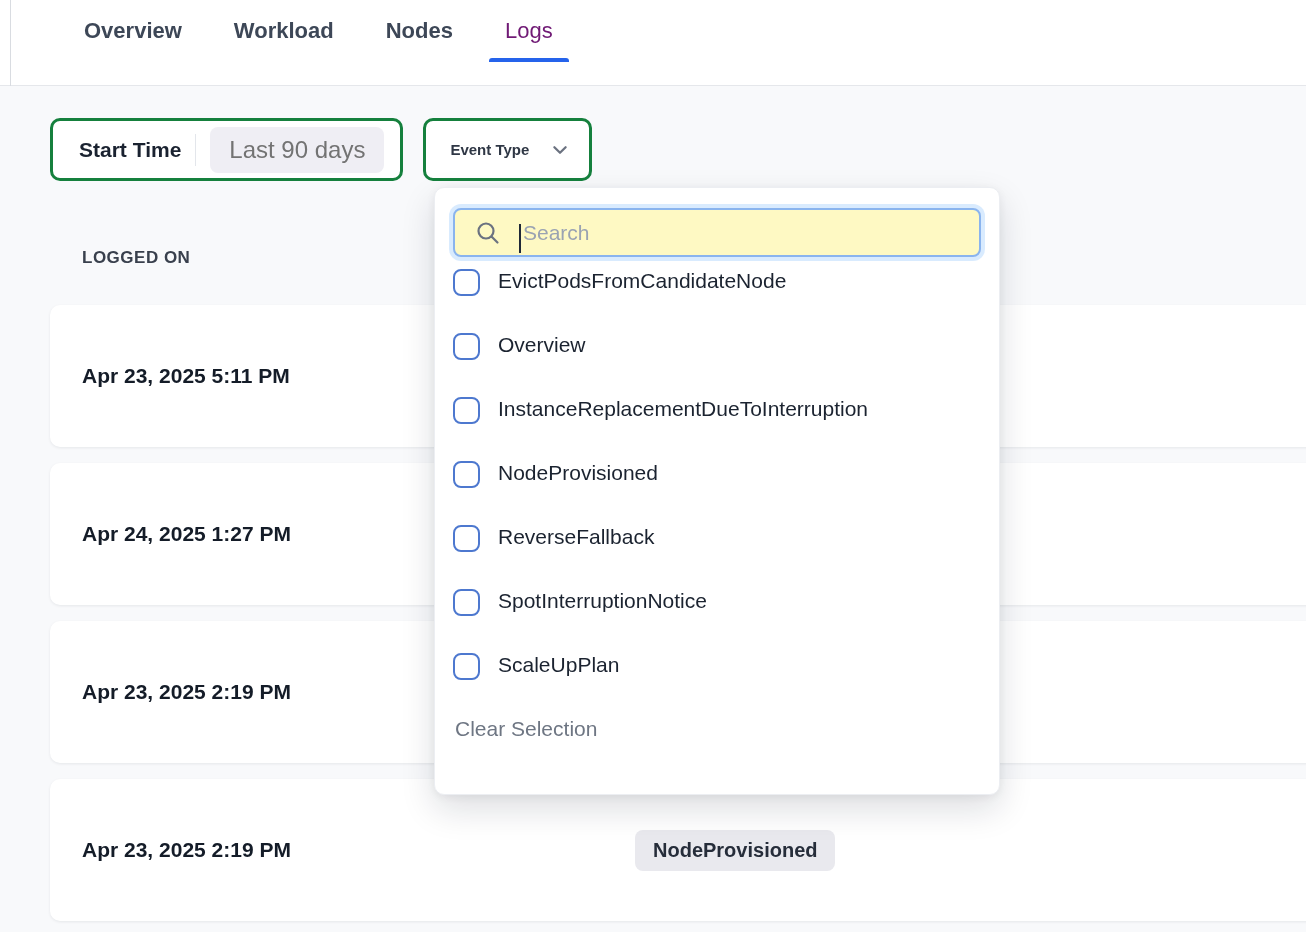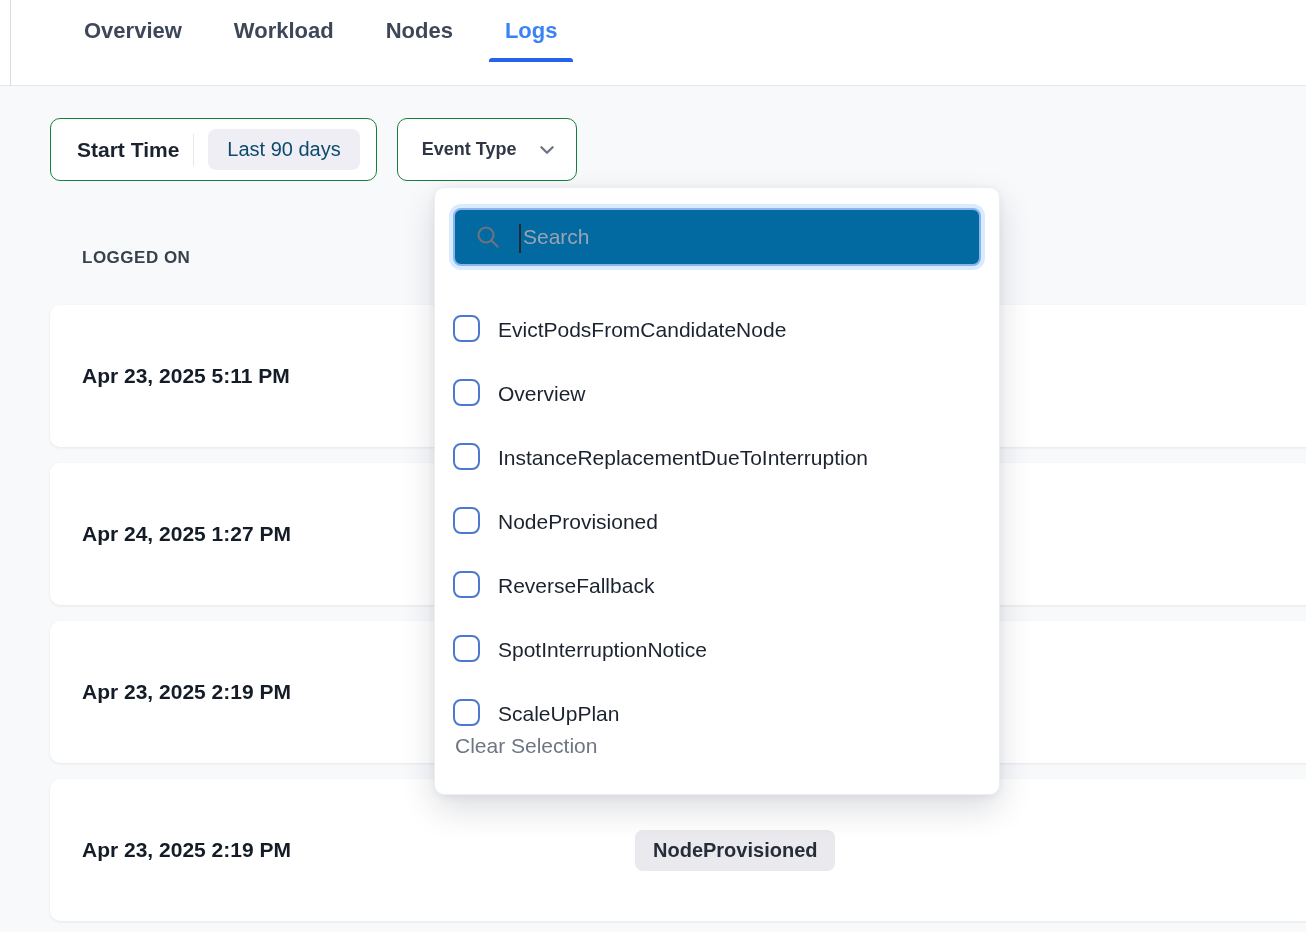--- a/index.html
+++ b/index.html
@@ -4,51 +4,51 @@
 <style>
   * { margin:0; padding:0; box-sizing:border-box; }
   html,body { width:1306px; height:932px; overflow:hidden; }
   body { font-family:"Liberation Sans", sans-serif; background:#ffffff; position:relative; color:#1b2330; }
 
   
   .header { position:absolute; left:0; top:0; width:100%; height:86px; background:#fff; border-bottom:1px solid #e5e7eb; }
   .left-rule { position:absolute; left:10px; top:0; width:1px; height:86px; background:#d9dce1; }
   .tabs { position:absolute; left:82px; top:0; height:62px; display:flex; gap:48px; }
   .tab { position:relative; display:flex; align-items:center; height:100%; font-size:22px; font-weight:600; color:#3d4757; cursor:pointer; padding:0 2px; }
-  .tab.active { color:#3b82f6; font-weight:700; }
+  .tab.active { color:#701a75; font-weight:400; }
   .tab.active::after { content:""; position:absolute; left:-14px; right:-14px; bottom:0; height:4px; background:var(--accent,#2563eb); border-radius:3px 3px 0 0; }
 
   
   .content { position:absolute; left:0; top:86px; right:0; bottom:0; background:#f8f9fb; }
 
   
   .filter-bar { position:absolute; left:50px; top:32px; display:flex; gap:20px; }
-  .control { display:flex; align-items:center; background:#fff; border:1px solid #15803d; border-radius:10px; height:63px; }
+  .control { display:flex; align-items:center; background:#fff; border:3px solid #15803d; border-radius:10px; height:63px; }
   .start-time { padding:0 16px 0 26px; gap:14px; }
   .start-time .lbl { font-size:21px; font-weight:700; color:#1a2230; }
   .vdiv { width:1px; height:32px; background:#e3e6eb; }
-  .pill { background:#efeef4; color:#0c4a6e; border-radius:8px; padding:9px 19px; font-size:20px; }
-  .event-type { padding:0 20px 0 24px; gap:22px; font-size:18px; font-weight:600; color:#2f3745; cursor:pointer; }
+  .pill { background:#efeef4; color:#737373; border-radius:8px; padding:9px 19px; font-size:24px; }
+  .event-type { padding:0 20px 0 24px; gap:22px; font-size:15px; font-weight:600; color:#2f3745; cursor:pointer; }
 
   
   .dropdown { position:absolute; left:434px; top:101px; width:566px; height:608px; background:#fff;
     border:1px solid #eceef2; border-radius:10px; z-index:10; padding:20px 18px 0 18px;
     box-shadow:0 14px 34px rgba(15,23,42,.14), 0 2px 8px rgba(15,23,42,.06); }
-  .search-wrap { position:relative; height:58px; border:2px solid #8ab4ee; border-radius:8px; background:#0369a1;
+  .search-wrap { position:relative; height:49px; border:2px solid #8ab4ee; border-radius:8px; background:#fef9c3;
     box-shadow:0 0 0 4px rgba(147,197,253,.35); }
   .search-wrap input { width:100%; height:100%; border:none; outline:none; background:transparent;
     padding:0 14px 0 68px; font-size:21px; font-family:"Liberation Sans",sans-serif; color:#10151f; }
   .search-wrap input::placeholder { color:#9aa3b2; }
   .search-icon { position:absolute; left:20px; top:50%; transform:translateY(-50%); width:26px; height:26px; }
   .caret { position:absolute; left:64px; top:14px; width:2px; height:29px; background:#1f2937; }
   .option-list { margin-top:12px; }
-  .option { display:flex; align-items:flex-end; gap:18px; height:64px; cursor:pointer; }
+  .option { display:flex; align-items:flex-start; gap:18px; height:64px; cursor:pointer; }
   .checkbox { width:27px; height:27px; border:2px solid #4d78cf; border-radius:8px; background:#fff; flex:none; }
   .option-label { font-size:21px; color:#1b2330; }
-  .clear-link { margin-top:8px; font-size:21px; color:#6e7683; cursor:pointer; display:inline-block; padding-left:2px; }
+  .clear-link { font-size:21px; color:#6e7683; cursor:pointer; display:inline-block; padding-left:2px; }
 
   
   .col-header { position:absolute; left:82px; top:162px; font-size:17px; font-weight:700; letter-spacing:.5px; color:#39404d; }
   .rows { position:absolute; left:50px; top:219px; width:1290px; }
   .row { height:142px; margin-bottom:16px; background:#fff; border-radius:10px; display:flex; align-items:center;
     padding-left:32px; box-shadow:0 1px 3px rgba(16,24,40,.08); }
   .logged-on { font-size:21px; font-weight:700; color:#141c28; width:553px; flex:none; }
   .badge { background:#e9e9ee; color:#262d3a; font-weight:700; font-size:20px; padding:9px 18px; border-radius:8px; }
 </style>
 </head>

